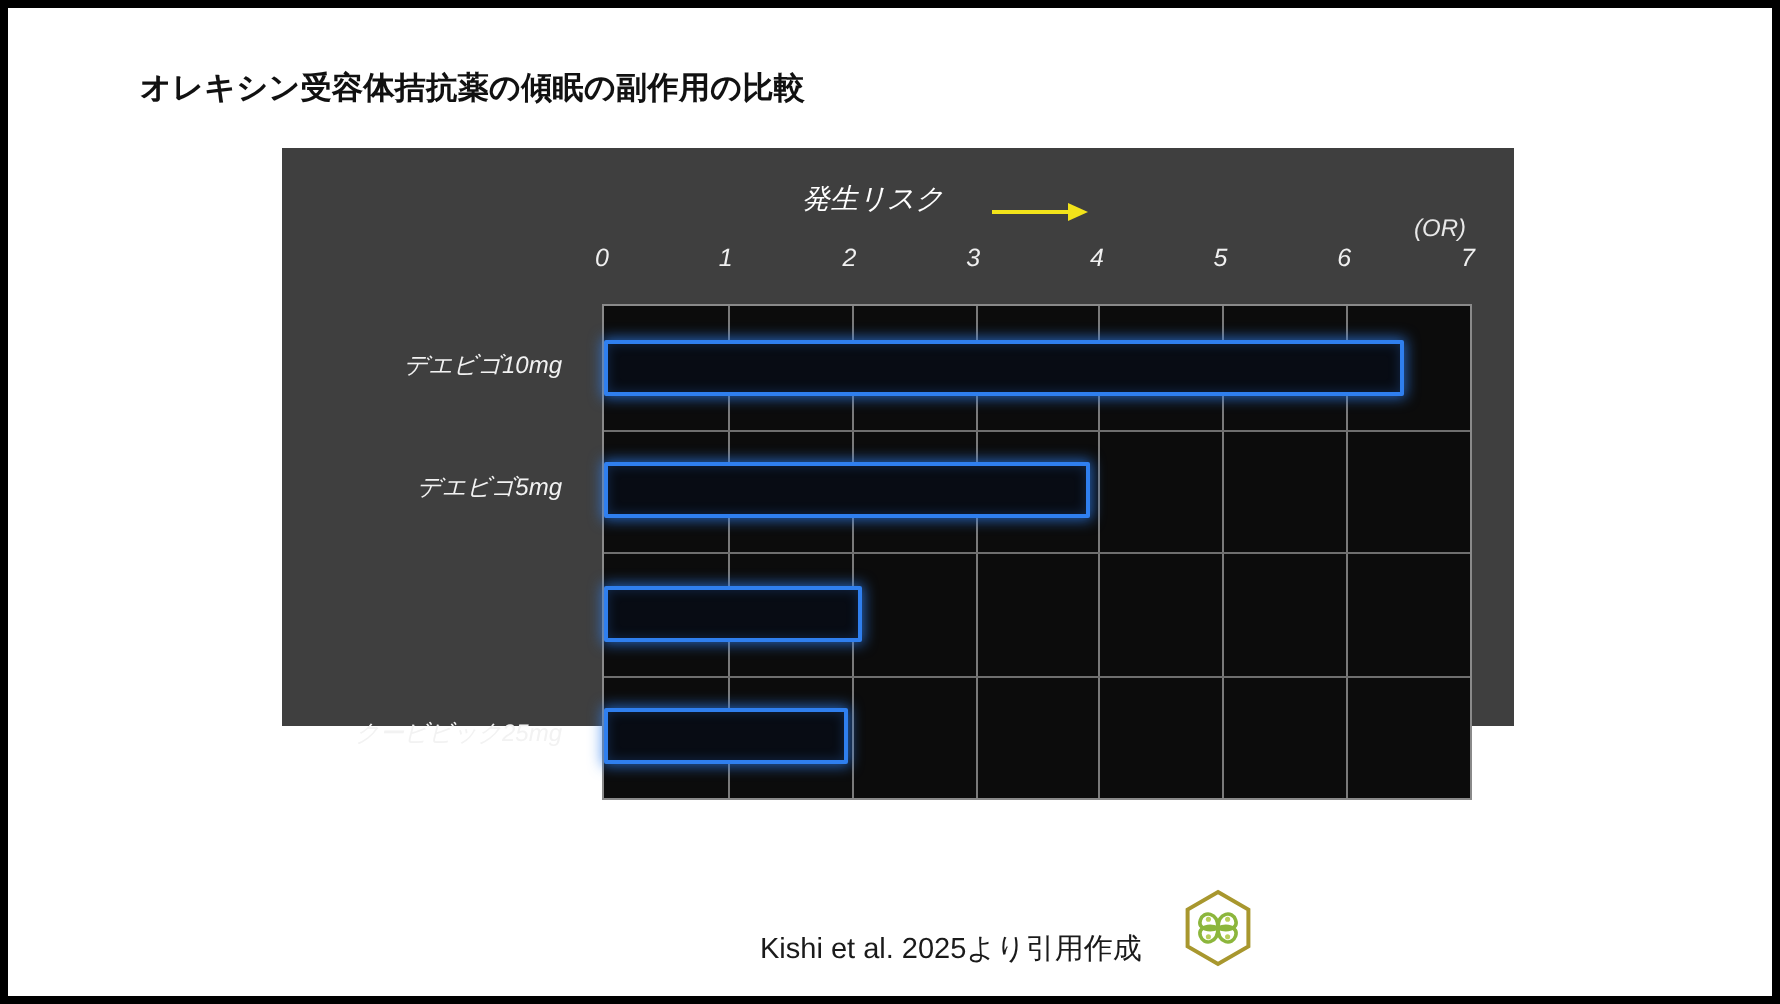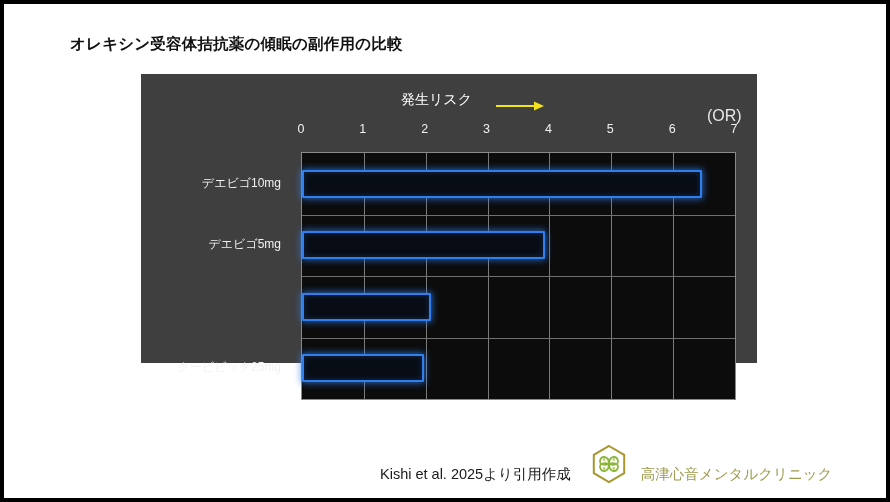--- a/index.html
+++ b/index.html
@@ -38,20 +38,21 @@
 
   
   #chart-panel {
     position: absolute;
     left: 137px;
     top: 70px;
     width: 616px;
     height: 289px;
     background: #3f3f3f;
     box-sizing: border-box;
+    font-style: italic;
   }
 
   
   #risk-label {
     position: absolute;
     left: 260px;
     top: 17px;
     font-size: 14px;
     color: #ffffff;
     white-space: nowrap;
@@ -60,21 +61,21 @@
     position: absolute;
     left: 355px;
     top: 27px;
     width: 48px;
     height: 10px;
   }
   #or-label {
     position: absolute;
     left: 566px;
     top: 33px;
-    font-size: 16px;
+    font-size: 12px;
     color: #e8e8e8;
     white-space: nowrap;
   }
 
   #xaxis-ticks {
     position: absolute;
     left: 0;
     top: 48px;
     width: 100%;
     height: 18px;
@@ -234,16 +235,15 @@
         <path d="M50,50 C50,70 68,72 72,60 C76,48 60,46 50,50 Z"></path>
       </g>
       <g fill="#b9cf5a">
         <circle cx="38" cy="39" r="3.2"></circle>
         <circle cx="62" cy="39" r="3.2"></circle>
         <circle cx="38" cy="61" r="3.2"></circle>
         <circle cx="62" cy="61" r="3.2"></circle>
       </g>
     </svg>
 
-    <div id="clinic-name">高津心音メンタルクリニック</div>
   </div>
 
 </div>
 
 </body></html>

